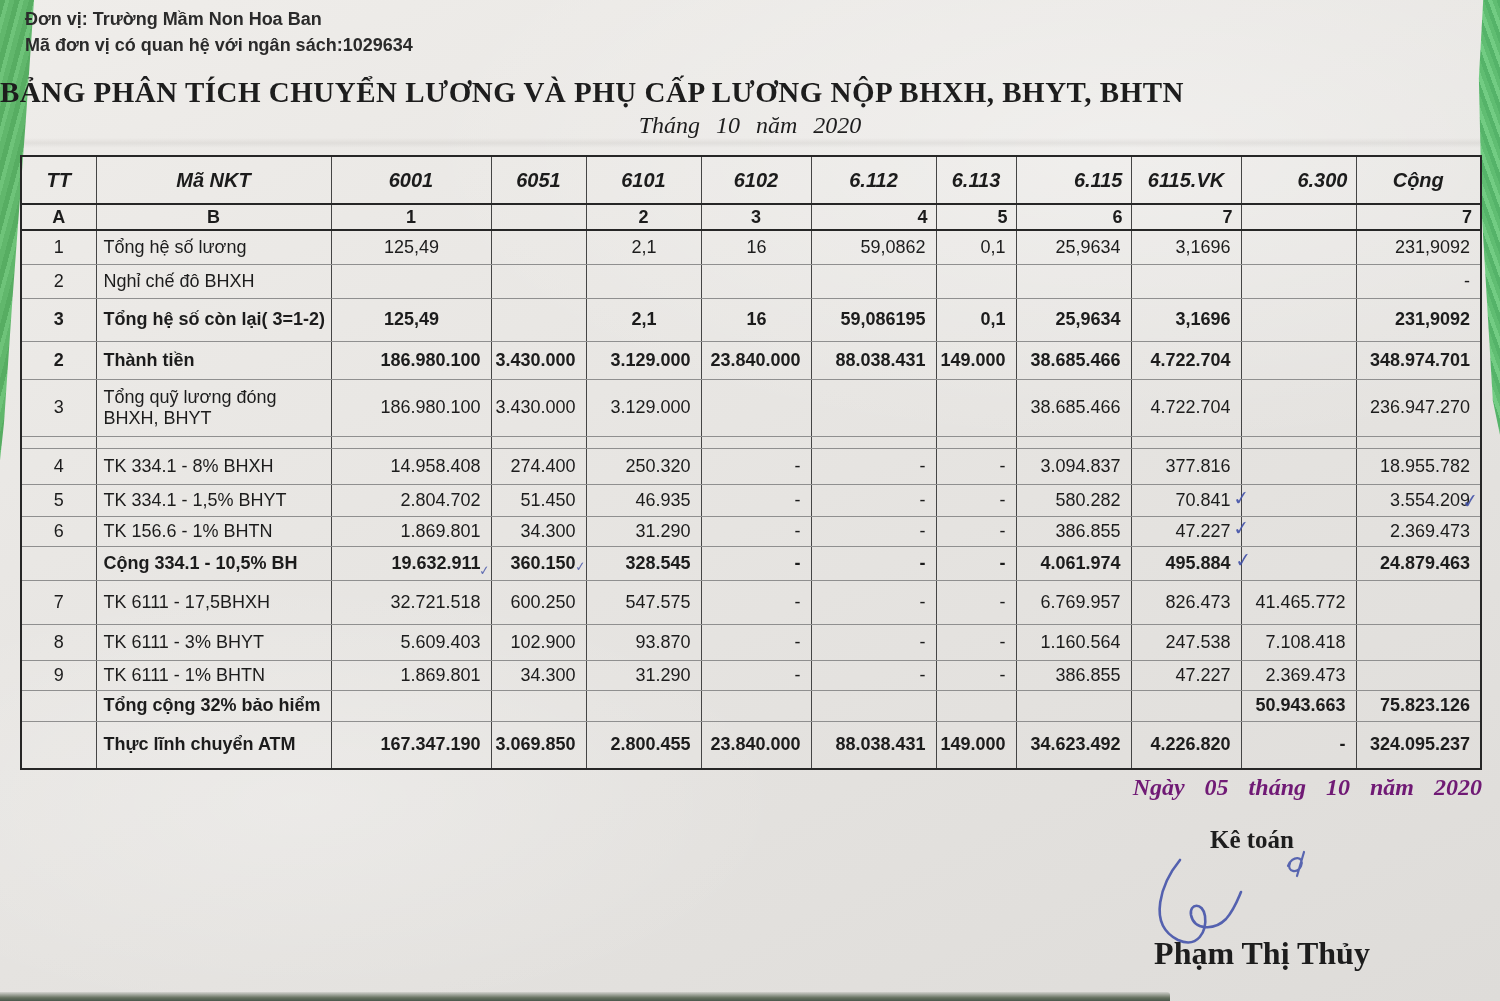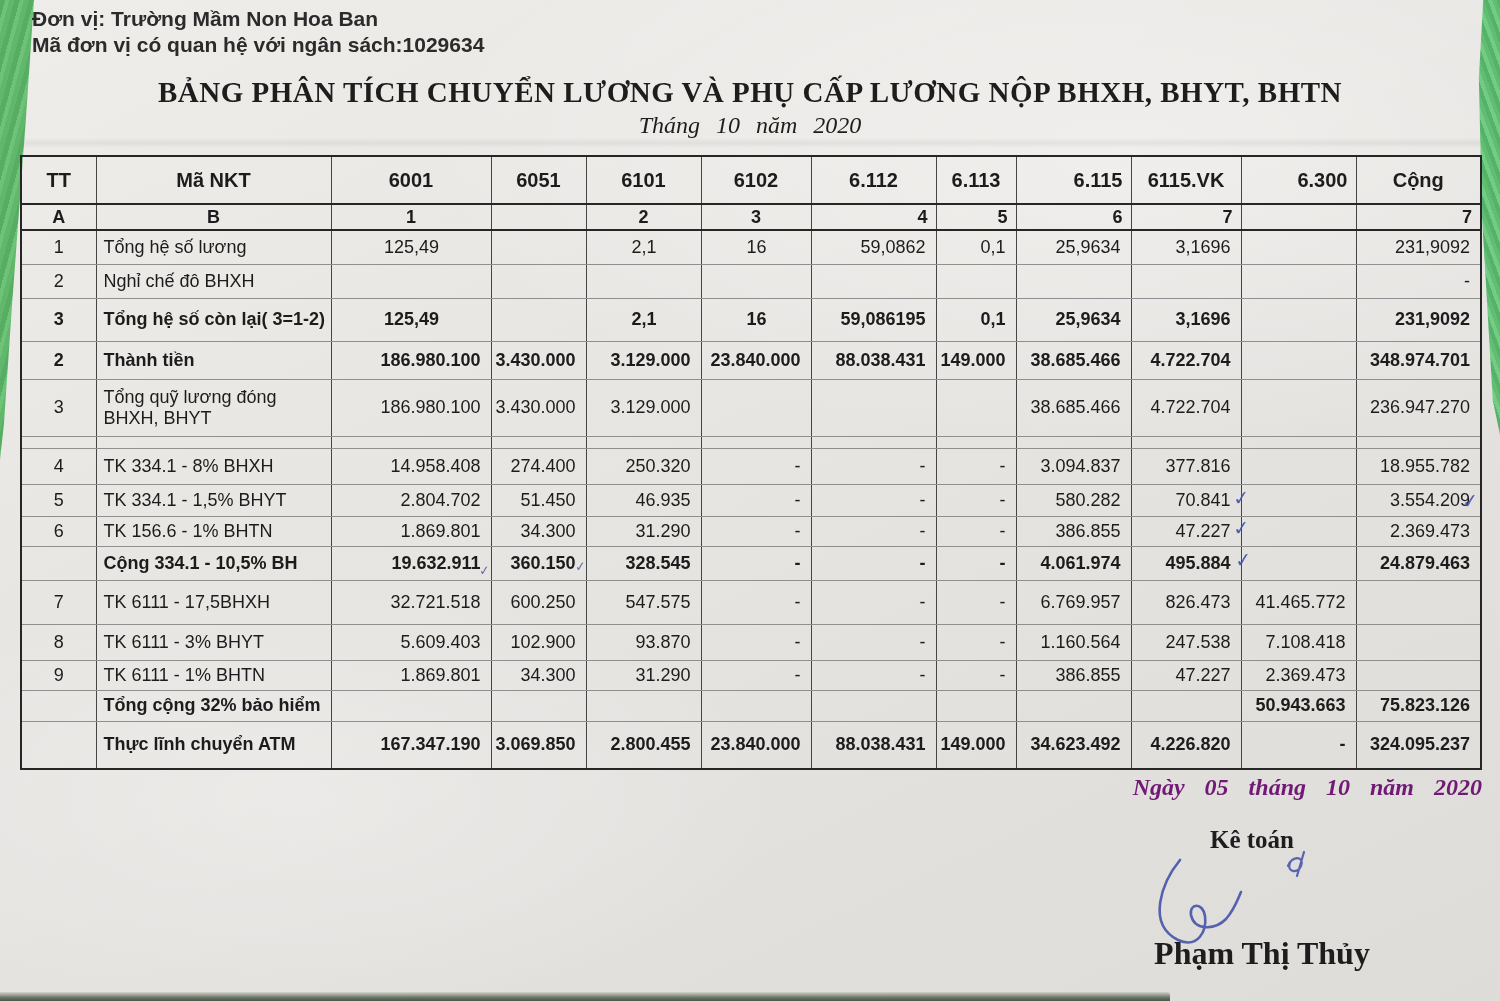--- a/index.html
+++ b/index.html
@@ -30,42 +30,42 @@
     position:absolute;right:0;top:0;width:24px;height:435px;
     background:repeating-linear-gradient(70deg,#55b369 0 4px,#72cc83 4px 8px,#60bd72 8px 12px);
     clip-path:polygon(30% 0,100% 0,100% 100%,70% 92%,25% 50%,12% 18%);
   }
   .bottom-edge{
     position:absolute;left:0;bottom:0;width:1170px;height:9px;
     background:linear-gradient(to bottom, rgba(90,100,88,.12), #65705f 65%, #4a584c);
     border-radius:0 3px 0 0;
   }
   
-  .unit-block{position:absolute;left:32px;top:6px;color:#2b2b2b;font-weight:700;font-size:21px;line-height:26px;}
+  .unit-block{position:absolute;left:25px;top:6px;color:#2b2b2b;font-weight:700;font-size:18px;line-height:26px;}
   .doc-title{
-    position:absolute;left:0;top:76px;width:1500px;text-align:center;
+    position:absolute;left:0;top:76px;width:1500px;
     font-family:"Liberation Serif",serif;font-weight:700;font-size:29px;color:#1d1d1d;letter-spacing:.5px;
   }
   .doc-subtitle{
     position:absolute;left:0;top:112px;width:1500px;text-align:center;
     font-family:"Liberation Serif",serif;font-weight:400;font-style:italic;font-size:24px;color:#1d1d1d;word-spacing:10px;
   }
   
   table.sheet{
     position:absolute;left:20px;top:155px;width:1460px;
     border-collapse:collapse;table-layout:fixed;
     border:2.5px solid #262626;
     color:#1c1c1c;
   }
   table.sheet th,table.sheet td{
     border-left:1.5px solid #454545;
     overflow:hidden;white-space:nowrap;
   }
   table.sheet th:first-child,table.sheet td:first-child{border-left:none;}
-  thead tr.head-row{height:48px;}
+  thead tr.head-row{height:48px;font-style:italic;}
   thead tr.head-row th{
     font-size:20px;font-weight:700;text-align:center;
     border-bottom:2px solid #262626;
   }
   thead tr.head-row th:nth-child(9),
   thead tr.head-row th:nth-child(11){text-align:right;padding-right:8px;}
   thead tr.code-row{height:26px;}
   thead tr.code-row td{
     font-size:18px;font-weight:700;text-align:center;
     border-bottom:2px solid #262626;

